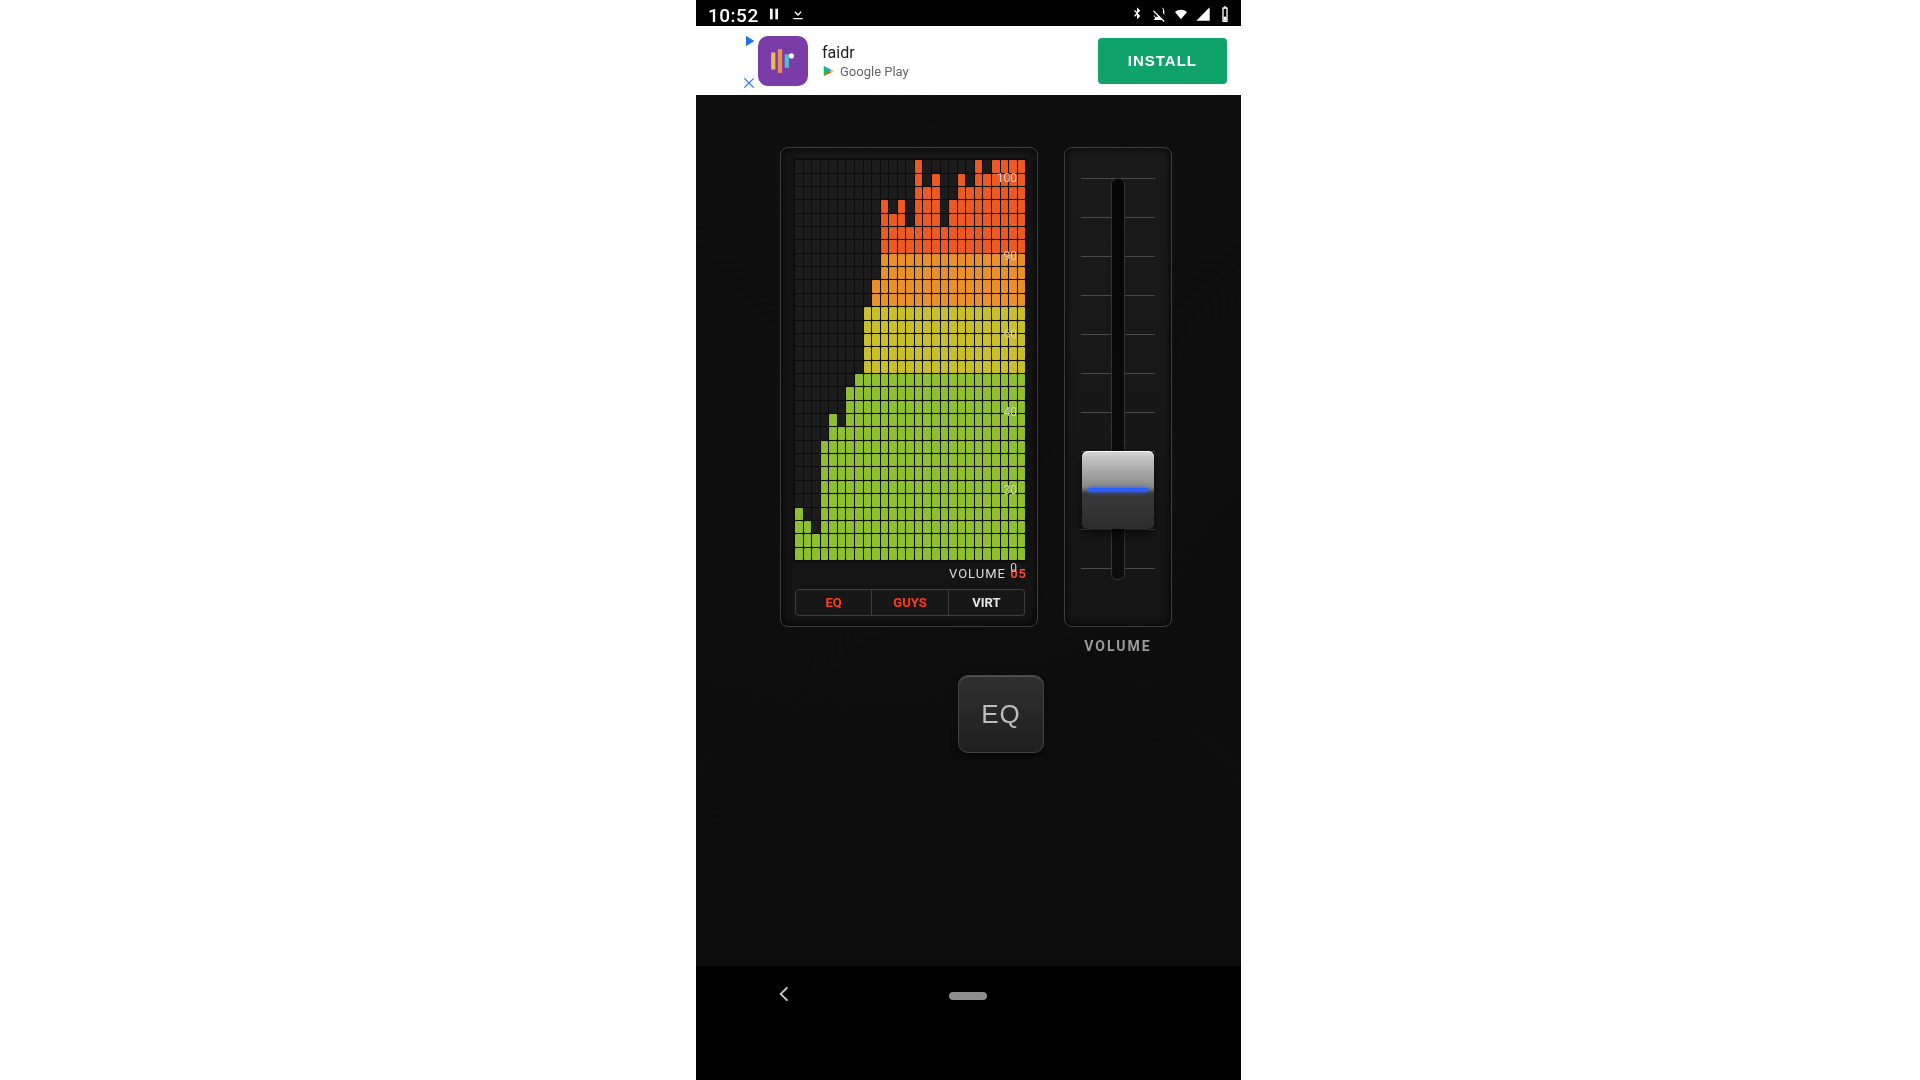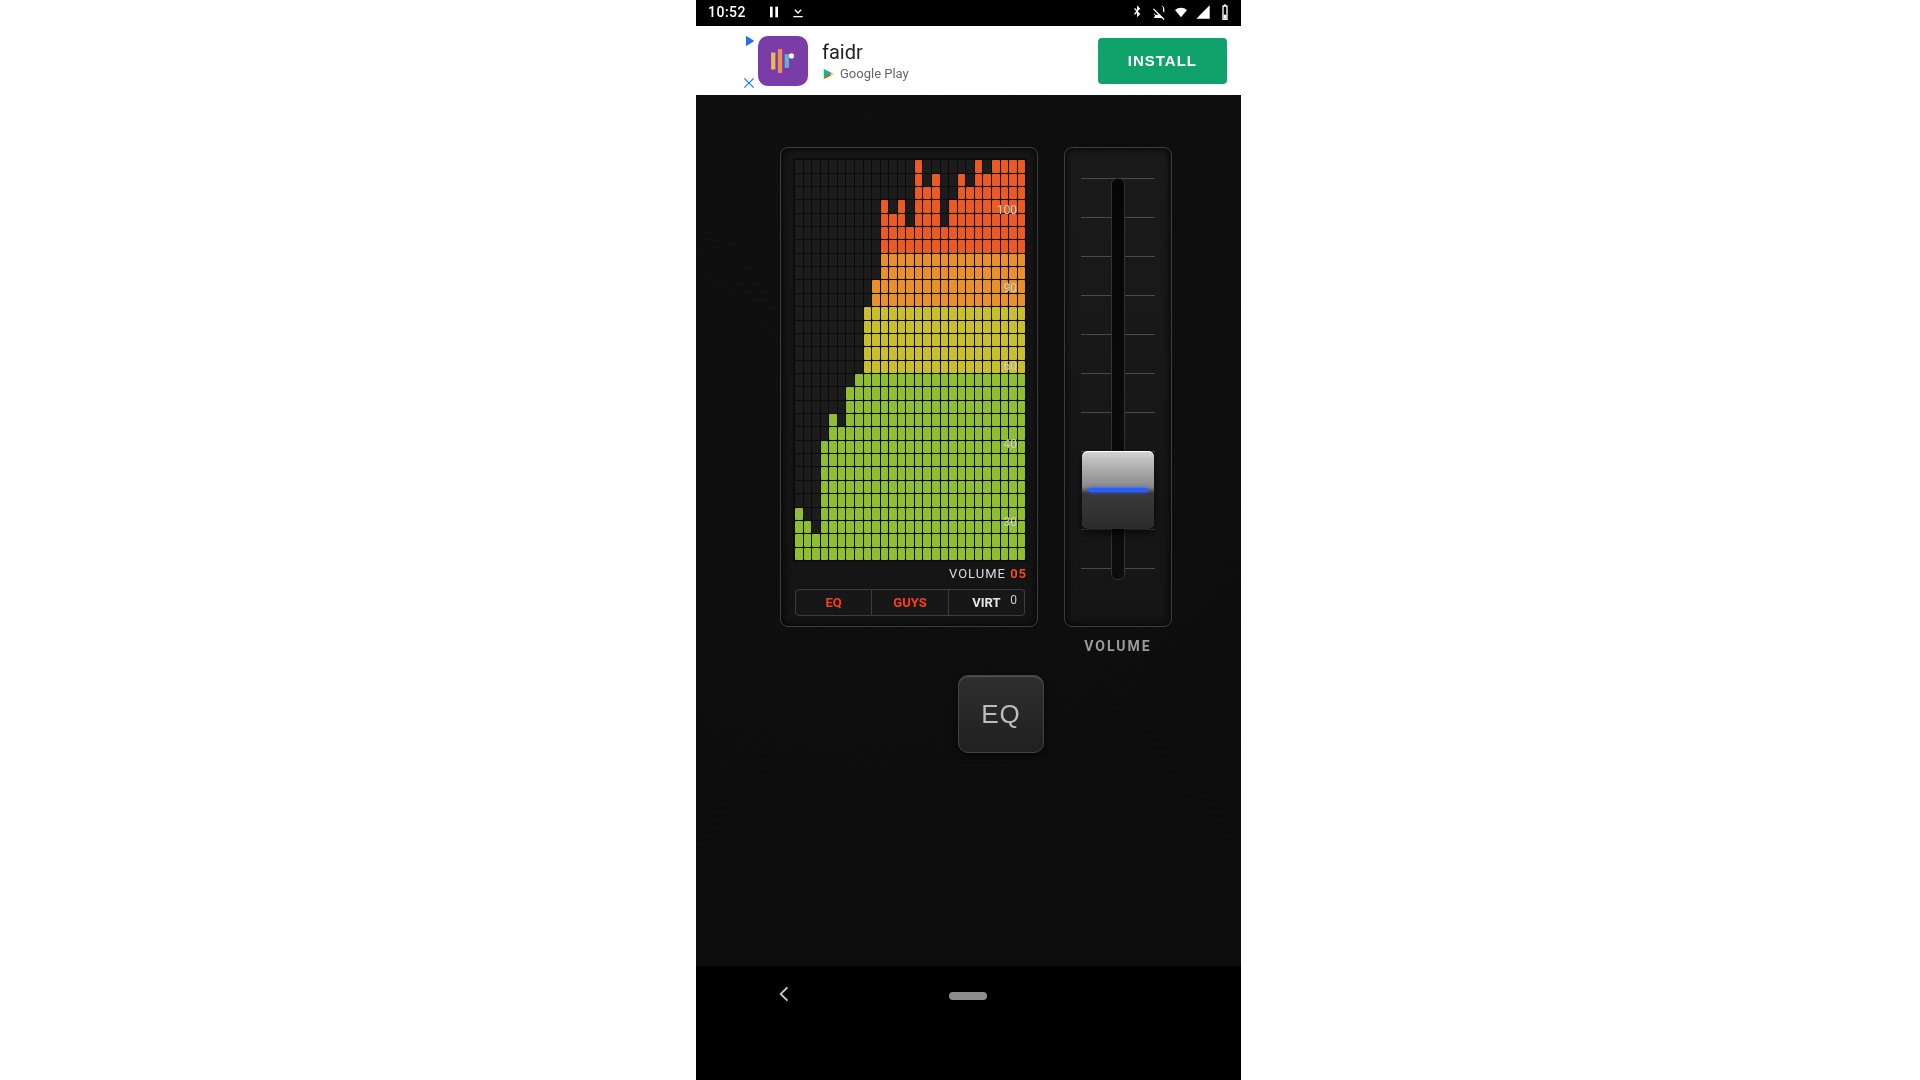--- a/index.html
+++ b/index.html
@@ -1,34 +1,34 @@
 <!DOCTYPE html>
 <html><head>
 <meta charset="utf-8">
 <style>
   html,body{margin:0;padding:0;width:1920px;height:1080px;background:#fff;font-family:Roboto,Arial,sans-serif;overflow:hidden;}
   .stage{position:relative;width:1920px;height:1080px;}
   .phone{
     position:absolute;left:696px;top:0;width:545px;height:1080px;background:#000;
   }
   
-  .statusbar{position:relative;height:26px;background:#000;color:#fff;font-size:14px;}
+  .statusbar{position:relative;height:26px;background:#000;color:#fff;font-size:19px;}
   .statusbar .time{position:absolute;left:12px;top:4px;font-weight:500;letter-spacing:0.5px;}
   .statusbar .left-icons{position:absolute;left:70px;top:4px;display:flex;gap:8px;}
   .statusbar .right-icons{position:absolute;right:8px;top:4px;display:flex;gap:6px;align-items:center;}
   .ico{width:16px;height:16px;display:inline-block;}
   .ico svg{width:100%;height:100%;fill:#fff;}
   
   .ad{position:relative;height:69px;background:#fff;display:flex;align-items:center;}
   .ad .corner{position:absolute;left:0;top:0;width:60px;height:69px;}
   .ad .corner svg{position:absolute;}
   .ad .appicon{width:50px;height:50px;border-radius:10px;margin-left:62px;background:#7a3da8;display:flex;align-items:center;justify-content:center;}
   .ad .appicon svg{width:34px;height:34px;}
   .ad .adtext{margin-left:14px;}
-  .ad .adname{font-size:20px;color:#222;}
+  .ad .adname{font-size:16px;color:#222;}
   .ad .adstore{display:flex;align-items:center;gap:4px;font-size:13px;color:#666;margin-top:2px;}
   .ad .install{margin-left:auto;margin-right:14px;background:#0fa36b;color:#fff;border:none;border-radius:4px;height:46px;padding:0 30px;font-size:15px;font-weight:600;letter-spacing:1px;}
   
   .toolbar{height:54px;background:linear-gradient(#2a2a2a,#1f1f1f);display:flex;align-items:center;padding:0 6px;gap:10px;border-top:1px solid #3a3a3a;}
   .toolbar .title{
     flex:1;text-align:center;color:#9a9a9a;font-family:Impact,"Arial Black",sans-serif;
     font-size:25px;letter-spacing:2px;font-weight:700;
   }
   .ticon{width:32px;height:32px;display:flex;align-items:center;justify-content:center;}
   .ticon svg{width:26px;height:26px;fill:#c8c8c8;}
@@ -65,21 +65,21 @@
   
   .vpanel{
     position:absolute;left:368px;top:52px;width:106px;height:478px;
     background:linear-gradient(#1a1a1a,#151515);
     border-radius:8px;border:1px solid #3d3d3d;box-shadow:inset 0 0 8px #000;
   }
   .vpanel .track{position:absolute;left:50%;top:30px;width:12px;height:400px;transform:translateX(-50%);
     background:linear-gradient(#050505,#0d0d0d);border:1px solid #333;border-radius:6px;}
   .vpanel .ticks{position:absolute;left:16px;right:16px;top:30px;height:400px;}
   .vpanel .ticks .tk{position:absolute;left:0;right:0;height:1px;background:#4a4a4a;}
-  .vpanel .labels{position:absolute;left:-0px;top:30px;height:400px;width:30px;margin-top:32px;}
+  .vpanel .labels{position:absolute;left:-0px;top:30px;height:400px;width:30px;}
   .vpanel .labels div{position:absolute;right:78px;font-size:12px;color:#cfcfcf;transform:translateY(-50%);}
   .vpanel .knob{
     position:absolute;left:50%;transform:translateX(-50%);width:72px;height:78px;border-radius:6px;
     background:linear-gradient(#d6d6d6 0%,#c1c1c1 10%,#8a8a8a 46%,#3a3a3a 54%,#2c2c2c 100%);
     box-shadow:0 4px 8px rgba(0,0,0,0.7),inset 0 1px 0 #fff;
   }
   .vpanel .knob::after{content:"";position:absolute;left:6px;right:6px;top:50%;height:4px;background:#2a5cff;border-radius:2px;transform:translateY(-2px);box-shadow:0 0 4px #2a5cff;}
   .vpanel .vlabel{position:absolute;left:0;right:0;top:490px;text-align:center;color:#9b9b9b;font-size:14px;font-weight:700;letter-spacing:2px;}
   
   .eqbtn{

